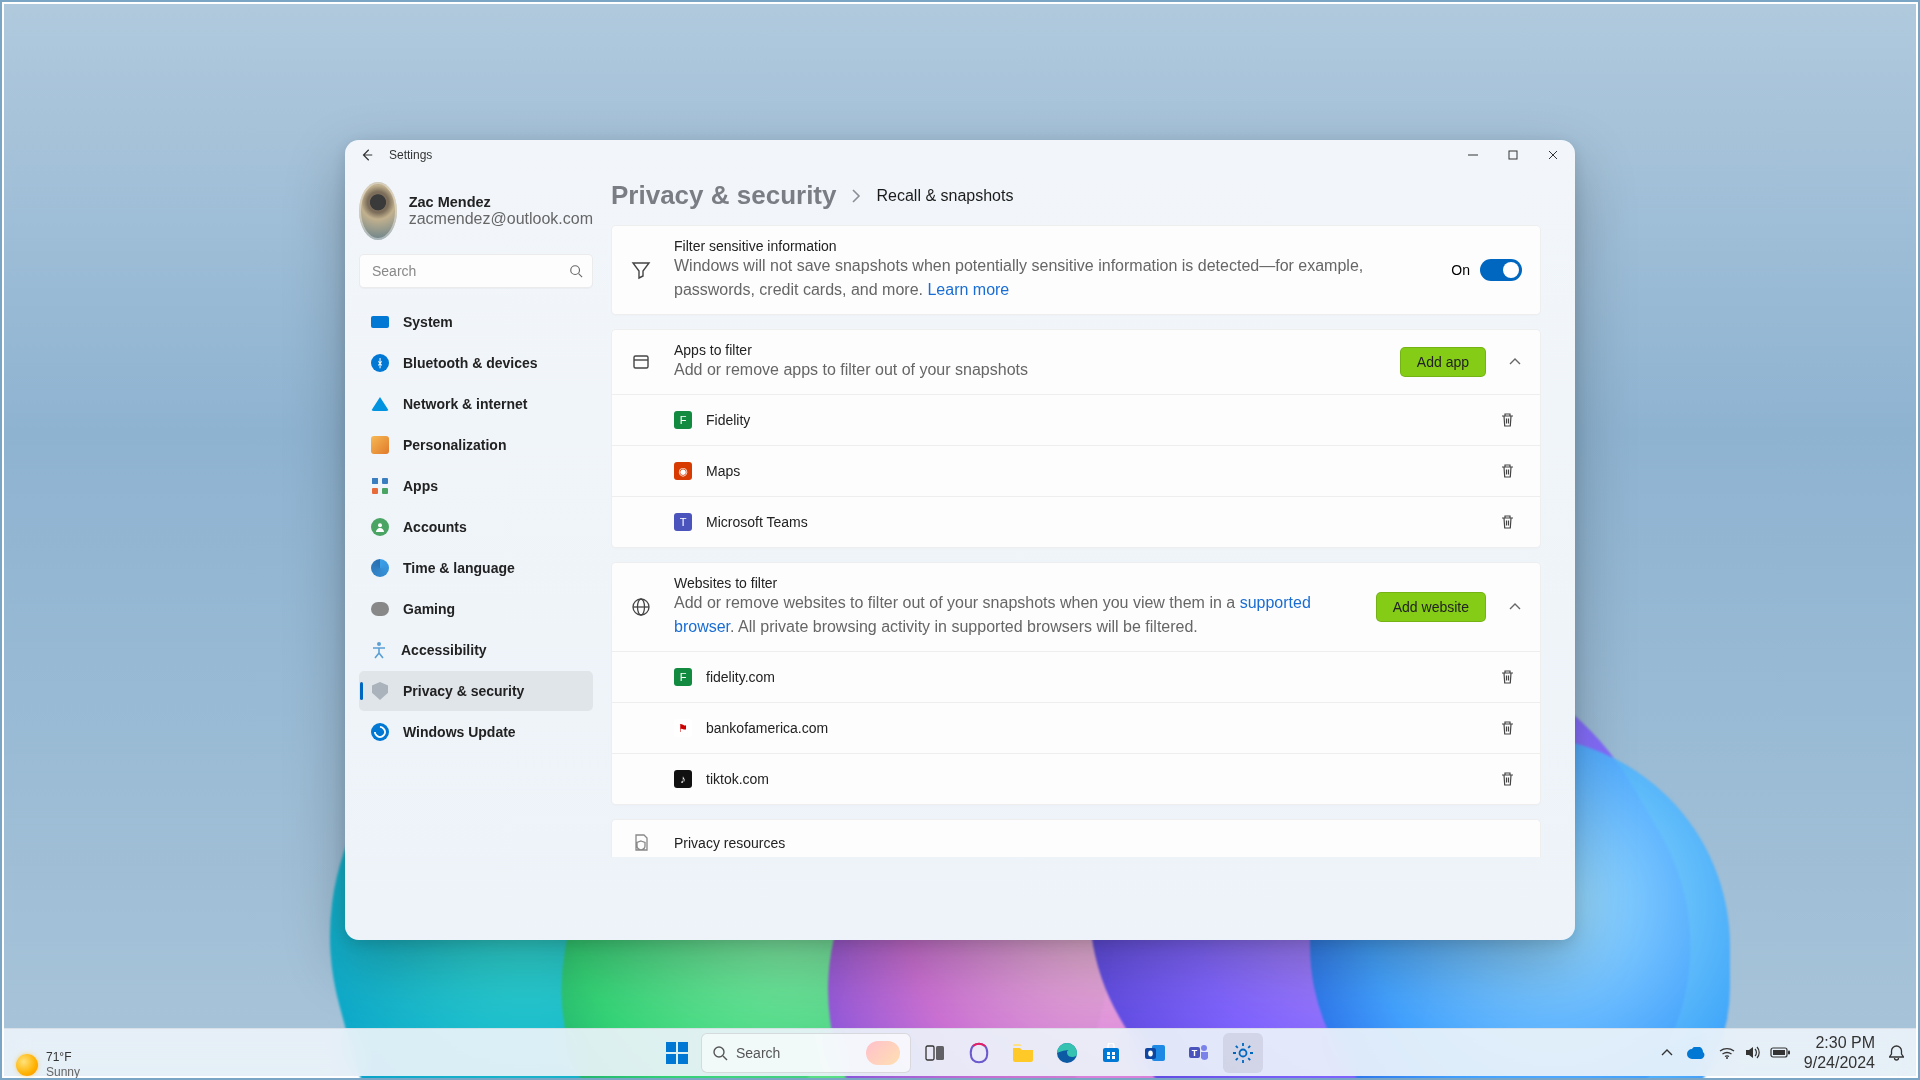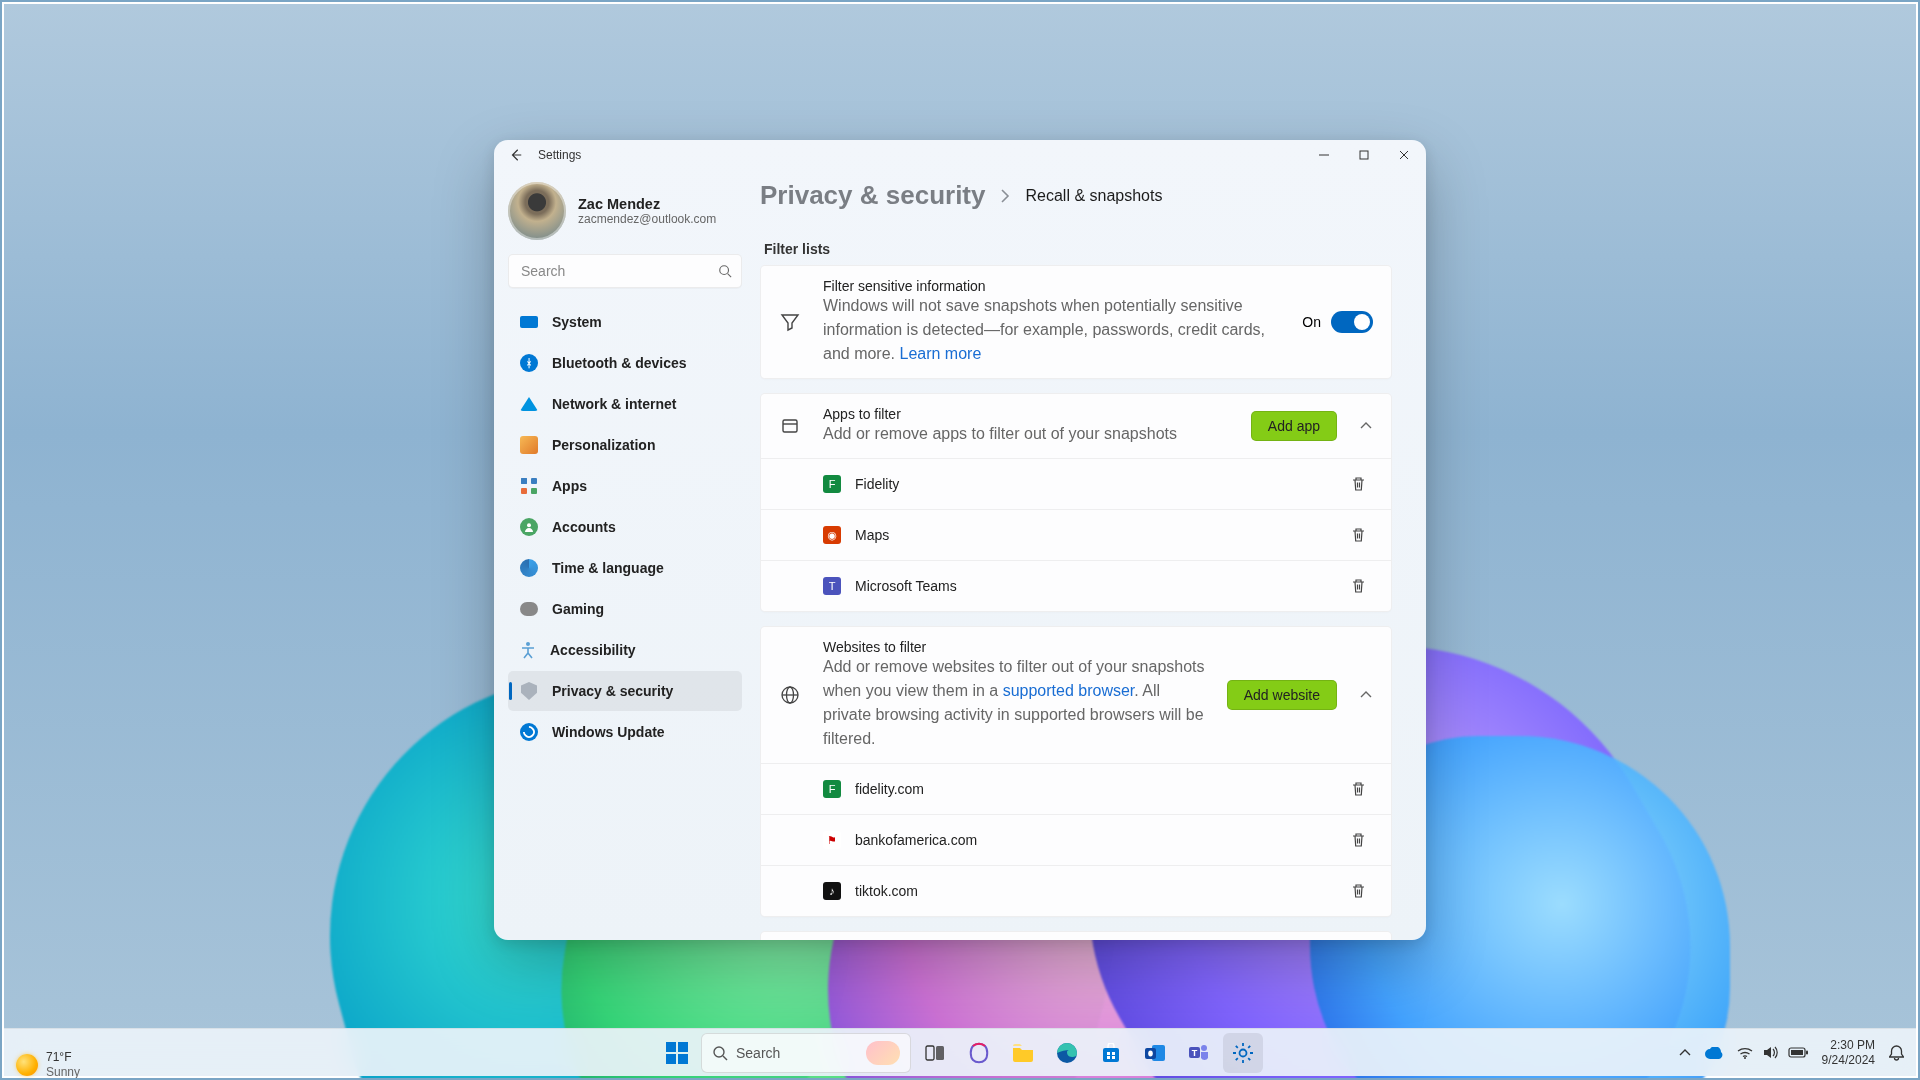--- a/index.html
+++ b/index.html
@@ -28,21 +28,21 @@
 .bloom .b3 { left: 640px; bottom: -20px; width: 560px; height: 560px;
   background: radial-gradient(circle at 40% 40%, #ffcae0, #d16bd8 45%, #6b3fe0 80%); transform: rotate(35deg); opacity: .95; }
 .bloom .b4 { left: 900px; bottom: 30px; width: 560px; height: 560px;
   background: radial-gradient(circle at 40% 40%, #c9a6ff, #7b62ff 50%, #4639d1 85%); transform: rotate(60deg); opacity: .95; }
 .bloom .b5 { left: 1100px; bottom: 80px; width: 420px; height: 420px;
   background: radial-gradient(circle at 40% 40%, #9ce7ff, #3aa7ff 55%, #1a63e0 85%); transform: rotate(90deg); opacity: .9; }
 
 
 .window {
   position: absolute; left: 50%; top: 50%; transform: translate(-50%, -50%);
-  width: 932px; height: 800px;
+  width: 1230px; height: 800px;
   background: linear-gradient(180deg, #f2f6fb 0%, #edf3f8 100%);
   border-radius: 14px;
   box-shadow: 0 24px 60px rgba(0,0,0,.25), 0 4px 14px rgba(0,0,0,.12);
   display: flex; flex-direction: column; overflow: hidden;
 }
 .titlebar {
   height: 30px; display: flex; align-items: center; padding: 0 2px 0 8px;
 }
 .tb-back {
   width: 28px; height: 28px; display: flex; align-items: center; justify-content: center;
@@ -57,21 +57,21 @@
 .win-body { flex: 1; display: flex; min-height: 0; }
 
 
 .sidebar { width: 262px; padding: 8px 14px 14px 14px; display: flex; flex-direction: column; }
 .profile { display: flex; align-items: center; gap: 12px; margin: 4px 0 14px 0; }
 .avatar { width: 58px; height: 58px; border-radius: 50%;
   background: radial-gradient(circle at 50% 35%, #3a3a3a 18%, #7b6d5a 20% 25%, #c2b18e 40%, #5a7a8a 100%);
   box-shadow: inset 0 0 0 2px rgba(255,255,255,.4);
 }
 .profile-text .name { font-size: 14.5px; font-weight: 600; color: #222; }
-.profile-text .email { font-size: 12px; color: #666; }
+.profile-text .email { font-size: 16px; color: #666; }
 .search-wrap {
   position: relative; margin-bottom: 14px;
 }
 .search-input {
   width: 100%; height: 34px; border-radius: 5px; border: 1px solid rgba(0,0,0,.07);
   background: #fdfdfe; padding: 0 34px 0 12px; font-size: 14px; color: #333;
   box-shadow: 0 1px 1px rgba(0,0,0,.03);
 }
 .search-input::placeholder { color: #888; }
 .search-icon-right {
@@ -193,21 +193,21 @@
 }
 .tb-search .news-chip {
   margin-left:auto; width:34px;height:24px;border-radius:12px;
   background: linear-gradient(135deg,#ffc0cb,#ffe0b2);
 }
 .tb-icon.active { background: rgba(0,0,0,.08); }
 .winlogo {
   width: 22px; height: 22px; display: grid; grid-template-columns: 1fr 1fr; grid-template-rows: 1fr 1fr; gap: 2px;
 }
 .winlogo span { background: #0078d4; }
-.tb-tray { position:absolute; right: 12px; display:flex; align-items:center; gap:14px; font-size: 12px; color:#333; }
+.tb-tray { position:absolute; right: 12px; display:flex; align-items:center; gap:14px; font-size: 16px; color:#333; }
 .tray-group { display:flex; align-items:center; gap:10px; cursor:pointer; }
 .tray-time { text-align:right; line-height:1.2; cursor:pointer; }
 
 svg { display:block; }
 </style>
 </head>
 <body>
 
 <div class="desktop-bg">
   <div class="bloom">
@@ -351,21 +351,20 @@
           <svg width="12" height="18" viewBox="0 0 12 18">
               <path fill="none" stroke="#8a8f96" stroke-width="1.6" d="M3 3l6 6-6 6"></path>
             </svg>
         </span>
         <span class="bc-current">Recall &amp; snapshots</span>
       </div>
 
       <div class="main-scroll">
 
 
-      <div class="section-header">Filter lists</div>
 
       <div class="card">
         <div class="row">
           <span class="row-icn">
             <svg width="20" height="20" viewBox="0 0 20 20">
                   <path fill="none" stroke="#444" stroke-width="1.4" d="M2 3h16l-6 8v5l-4 2v-7z"></path>
                 </svg>
           </span>
           <div class="row-body">
             <div class="row-title">Filter sensitive information</div>

